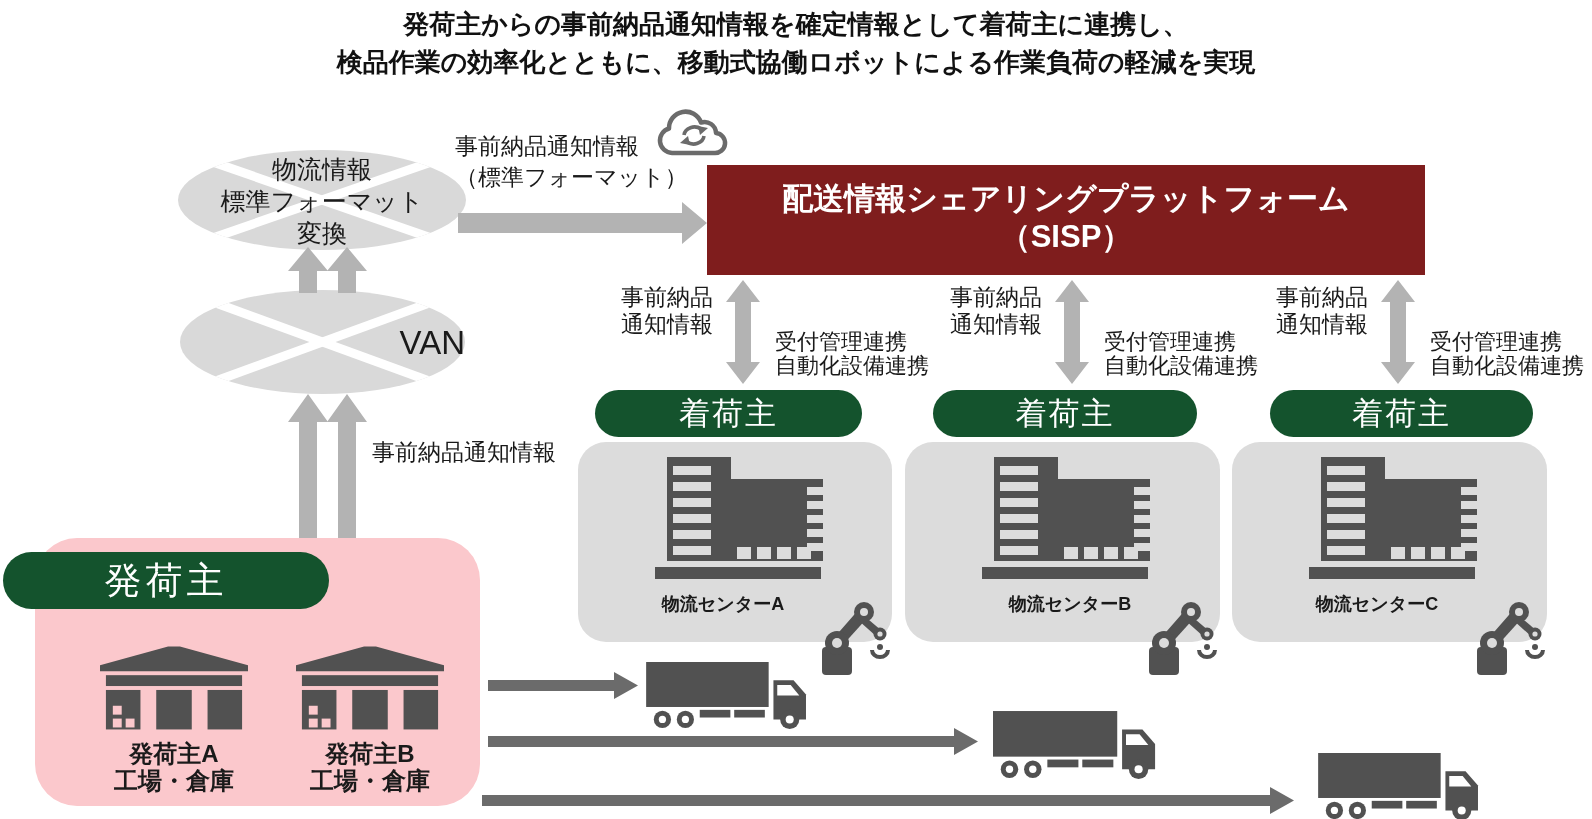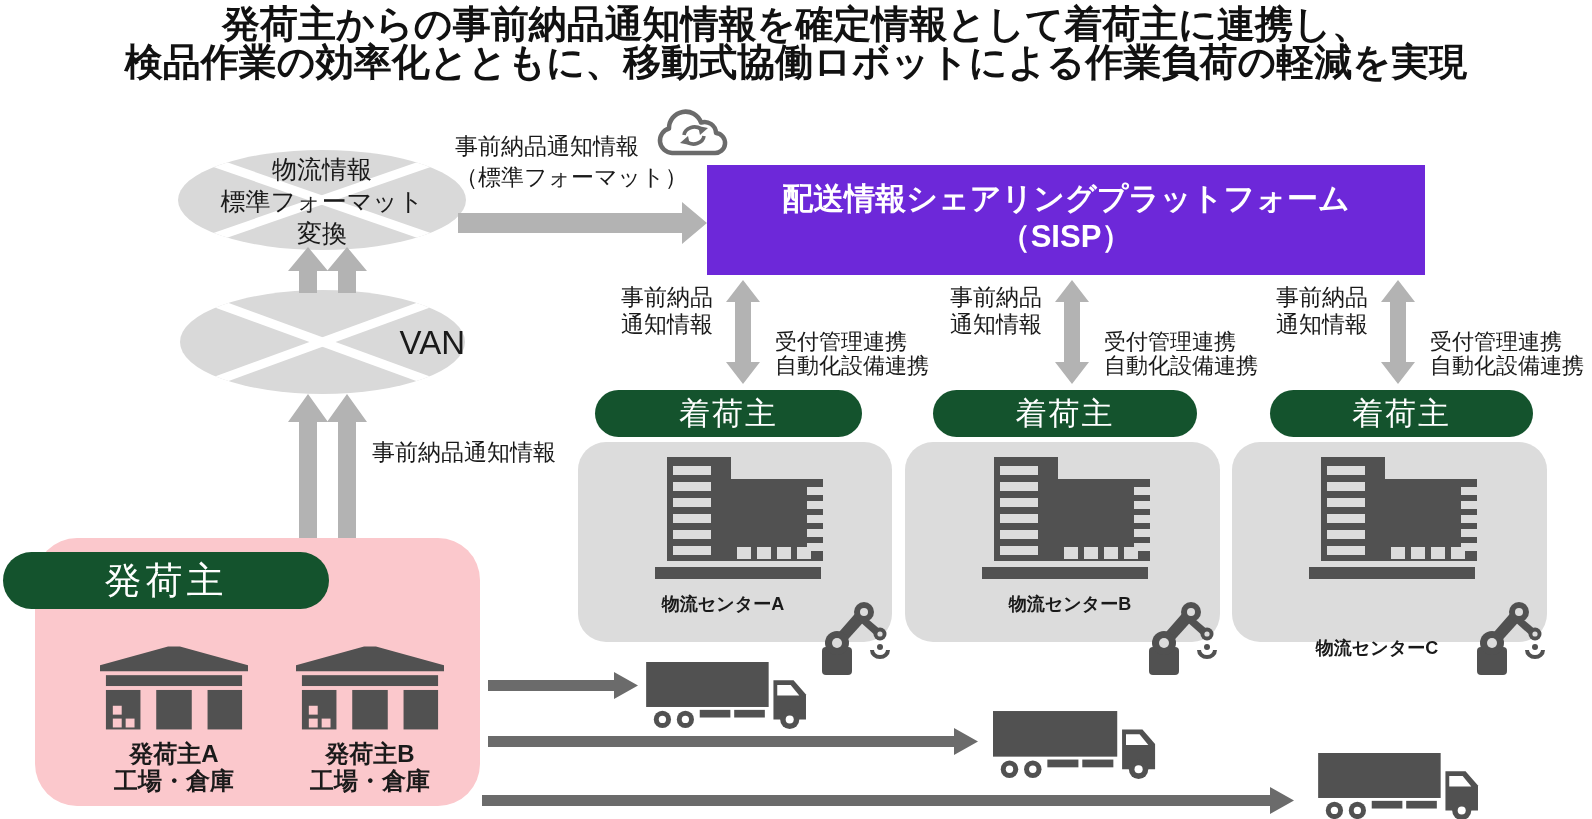--- a/index.html
+++ b/index.html
@@ -1,26 +1,26 @@
 <!DOCTYPE html>
 <html><head>
 <meta charset="utf-8">
 <style>
   html,body{margin:0;padding:0;background:#fff;}
   .stage{position:relative;width:1592px;height:819px;background:#fff;overflow:hidden;
          font-family:"Liberation Sans","DejaVu Sans",sans-serif;color:#1a1a1a;}
   .abs{position:absolute;}
-  .title{top:5px;left:0;width:1592px;text-align:center;font-size:38px;font-weight:bold;
+  .title{top:5px;left:0;width:1592px;text-align:center;font-size:26px;font-weight:bold;
          line-height:38px;color:#111;}
   .node-text{text-align:center;font-size:25px;line-height:32px;font-weight:500;color:#1a1a1a;}
   .van-text{text-align:right;font-size:33px;font-weight:500;color:#1a1a1a;}
   .lbl{font-size:23px;line-height:30px;color:#1a1a1a;}
   .lbl-2l{font-size:23px;line-height:27px;}
   .lbl-right{font-size:22px;line-height:24px;}
-  .redbox{background:#6d28d9;color:#fff;text-align:center;font-weight:bold;
+  .redbox{background:#7f1d1d;color:#fff;text-align:center;font-weight:bold;
           font-size:31px;line-height:38px;padding-top:15px;box-sizing:border-box;}
   .pill{background:#14532d;border-radius:999px;color:#fff;font-weight:normal;
         display:flex;align-items:center;justify-content:center;}
   .pill-consignee{font-size:31px;letter-spacing:2px;}
   .pill-shipper{font-size:37px;letter-spacing:4px;}
   .graybox{background:#dcdcdc;border-radius:28px;}
   .pinkbox{background:#fbc8cc;border-radius:42px;}
   .facility{font-size:18px;font-weight:600;text-align:center;color:#1a1a1a;}
   .sitelbl{font-size:24px;line-height:27px;font-weight:600;text-align:center;color:#1a1a1a;}
 </style>
@@ -242,21 +242,21 @@
         <rect x="180" y="48" width="16" height="8"></rect>
       <rect x="180" y="62" width="16" height="8"></rect>
         <rect x="180" y="76" width="16" height="8"></rect>
       <rect x="180" y="90" width="16" height="8"></rect>
       <rect x="110" y="94" width="14" height="12"></rect>
         <rect x="130" y="94" width="14" height="12"></rect>
       <rect x="150" y="94" width="14" height="12"></rect>
         <rect x="170" y="94" width="14" height="12"></rect>
     </g>
   </svg>
-  <div class="abs facility" style="left:1232px;top:592px;width:290px;margin-top:44px;">物流センターC</div>
+  <div class="abs facility" style="left:1232px;top:592px;width:290px;">物流センターC</div>
   <svg class="abs" style="left:1461px;top:595px;" width="86" height="80" viewBox="0 0 86 80">
     <g fill="#515151">
       <rect x="16" y="52" width="30" height="28" rx="4"></rect>
       <path d="M27 44 L54 13 L63 21 L35 52 Z"></path>
       <circle cx="31" cy="48" r="12"></circle>
       <circle cx="58" cy="17" r="10"></circle>
       <path d="M56 19 L76 36 L71 42 L52 25 Z"></path>
       <circle cx="74" cy="39" r="6.5"></circle>
       <circle cx="74" cy="52" r="3"></circle>
       <path d="M66 55 a8 7 0 0 0 16 0" fill="none" stroke="#515151" stroke-width="4"></path>

